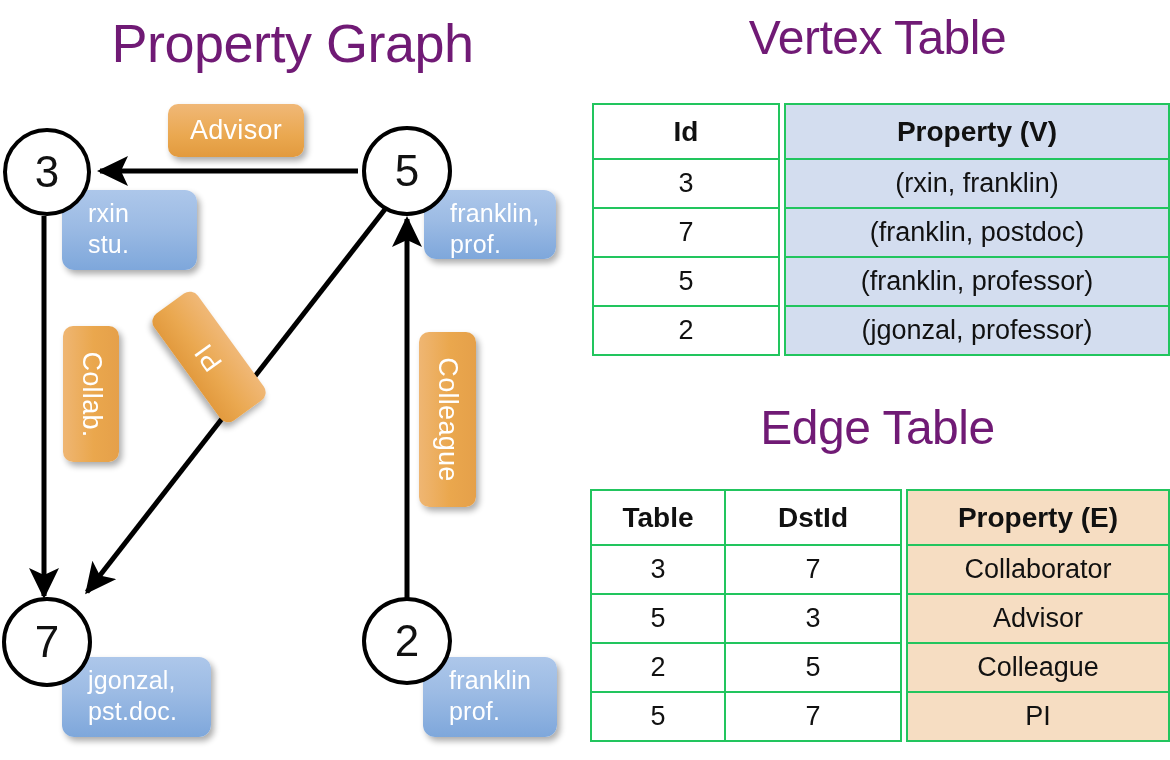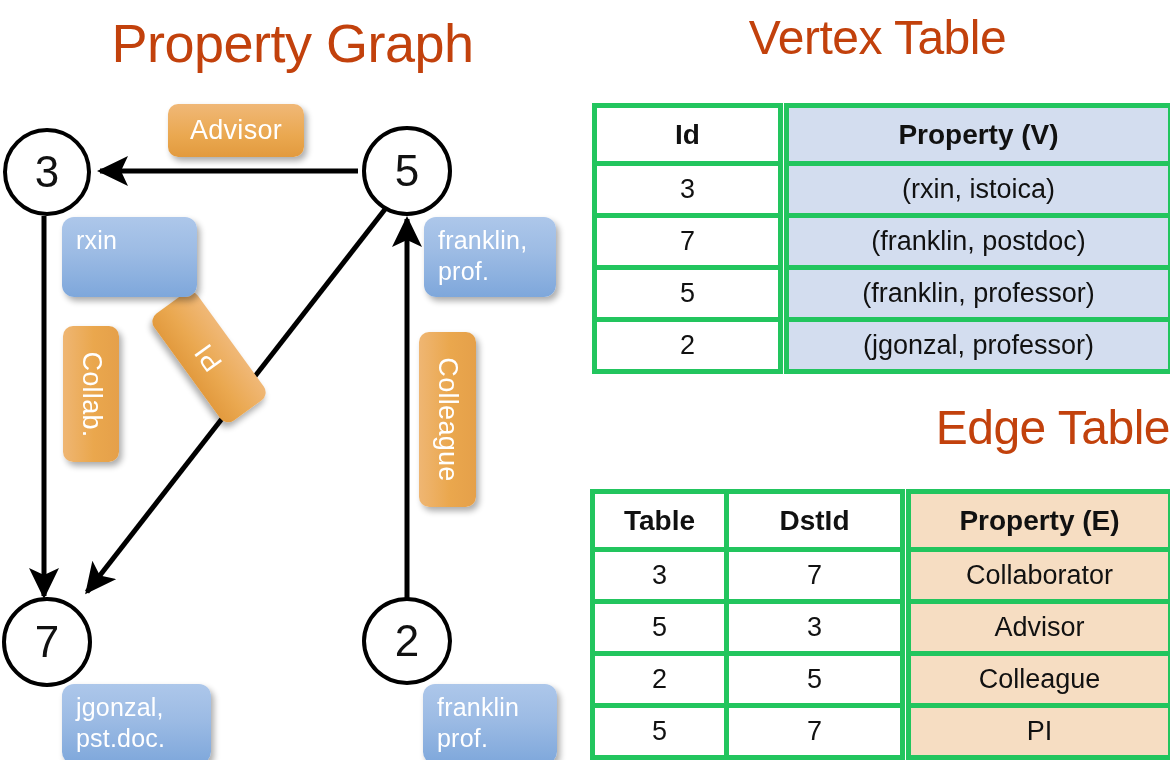--- a/index.html
+++ b/index.html
@@ -14,37 +14,37 @@
     overflow: hidden;
     font-family: "Liberation Sans", sans-serif;
     color: #000000;
   }
 
   
   .title {
     position: absolute;
     font-family: "Liberation Sans", sans-serif;
     font-weight: 300;
-    color: #c2410c;
+    color: #701a75;
     white-space: nowrap;
     letter-spacing: -0.5px;
   }
   #title-property-graph {
     left: 0; top: 12px; width: 585px;
     text-align: center;
     font-size: 54px;
   }
   #title-vertex-table {
     left: 585px; top: 10px; width: 585px;
     text-align: center;
     font-size: 48px;
   }
   #title-edge-table {
     left: 585px; top: 400px; width: 585px;
-    text-align: right;
+    text-align: center;
     font-size: 48px;
   }
 
   
   #graph-area {
     position: absolute;
     left: 0; top: 0;
     width: 585px; height: 760px;
   }
   #graph-edges {
@@ -71,24 +71,23 @@
   
   .prop-box {
     position: absolute;
     border-radius: 12px;
     background: linear-gradient(to bottom, #adc7ea 0%, #9cbbe4 45%, #7ea7db 100%);
     box-shadow: 3px 4px 6px rgba(0,0,0,0.33);
     color: #ffffff;
     font-size: 25px;
     font-weight: 300;
     box-sizing: border-box;
-    padding: 8px 0 0 14px;
+    padding: 8px 0 0 26px;
     line-height: 1.25;
     letter-spacing: 0.2px;
-    margin-top: 27px;
   }
 
   
   .edge-label {
     position: absolute;
     border-radius: 10px;
     background: linear-gradient(to right, #e8a34d 0%, #eeb36a 35%, #e9a busca 100%);
     box-shadow: 3px 4px 6px rgba(0,0,0,0.33);
     color: #ffffff;
     font-size: 27px;
@@ -122,21 +121,21 @@
   }
 
   
   .tbl {
     position: absolute;
     border-collapse: collapse;
     table-layout: fixed;
     font-family: "Liberation Sans", sans-serif;
   }
   .tbl td, .tbl th {
-    border: 5px solid #22c55e;
+    border: 2px solid #22c55e;
     text-align: center;
     font-weight: 300;
     font-size: 27px;
     color: #111111;
     padding: 0;
     height: 47px;
     line-height: 1;
   }
   .tbl th {
     font-weight: 700;
@@ -188,23 +187,24 @@
   <div class="edge-label orange-grad-h" style="left:143px; top:330px; width:132px; height:54px; transform: rotate(54deg); transform-origin: center center;">
     <span class="rot-label-text" style="transform: rotate(180deg);">PI</span>
   </div>
 
   <div class="edge-label orange-grad-v" style="left:419px; top:332px; width:57px; height:175px;">
     <span class="vlabel-text">Colleague</span>
   </div>
 
   <div class="prop-box" style="left:62px; top:190px; width:135px; height:80px;">
     <div>rxin</div>
-  </div>
-
-  <div class="prop-box" style="left:424px; top:190px; width:132px; height:80px;">
+    <div>stu.</div>
+  </div>
+
+  <div class="prop-box" style="left:424px; top:190px; width:132px; height:69px;">
     <div>franklin,</div>
     <div>prof.</div>
   </div>
 
   <div class="prop-box" style="left:62px; top:657px; width:149px; height:80px;">
     <div>jgonzal,</div>
     <div>pst.doc.</div>
   </div>
 
   <div class="prop-box" style="left:423px; top:657px; width:134px; height:80px;">
@@ -236,21 +236,21 @@
     <tr>
       <th class="cell-white">Id</th>
       <td class="gapcol"></td>
       <th class="cell-blue">Property (V)</th>
     </tr>
   </thead>
   <tbody>
     <tr>
       <td class="cell-white">3</td>
       <td class="gapcol"></td>
-      <td class="cell-blue">(rxin, istoica)</td>
+      <td class="cell-blue">(rxin, franklin)</td>
     </tr>
     <tr>
       <td class="cell-white">7</td>
       <td class="gapcol"></td>
       <td class="cell-blue">(franklin, postdoc)</td>
     </tr>
     <tr>
       <td class="cell-white">5</td>
       <td class="gapcol"></td>
       <td class="cell-blue">(franklin, professor)</td>

